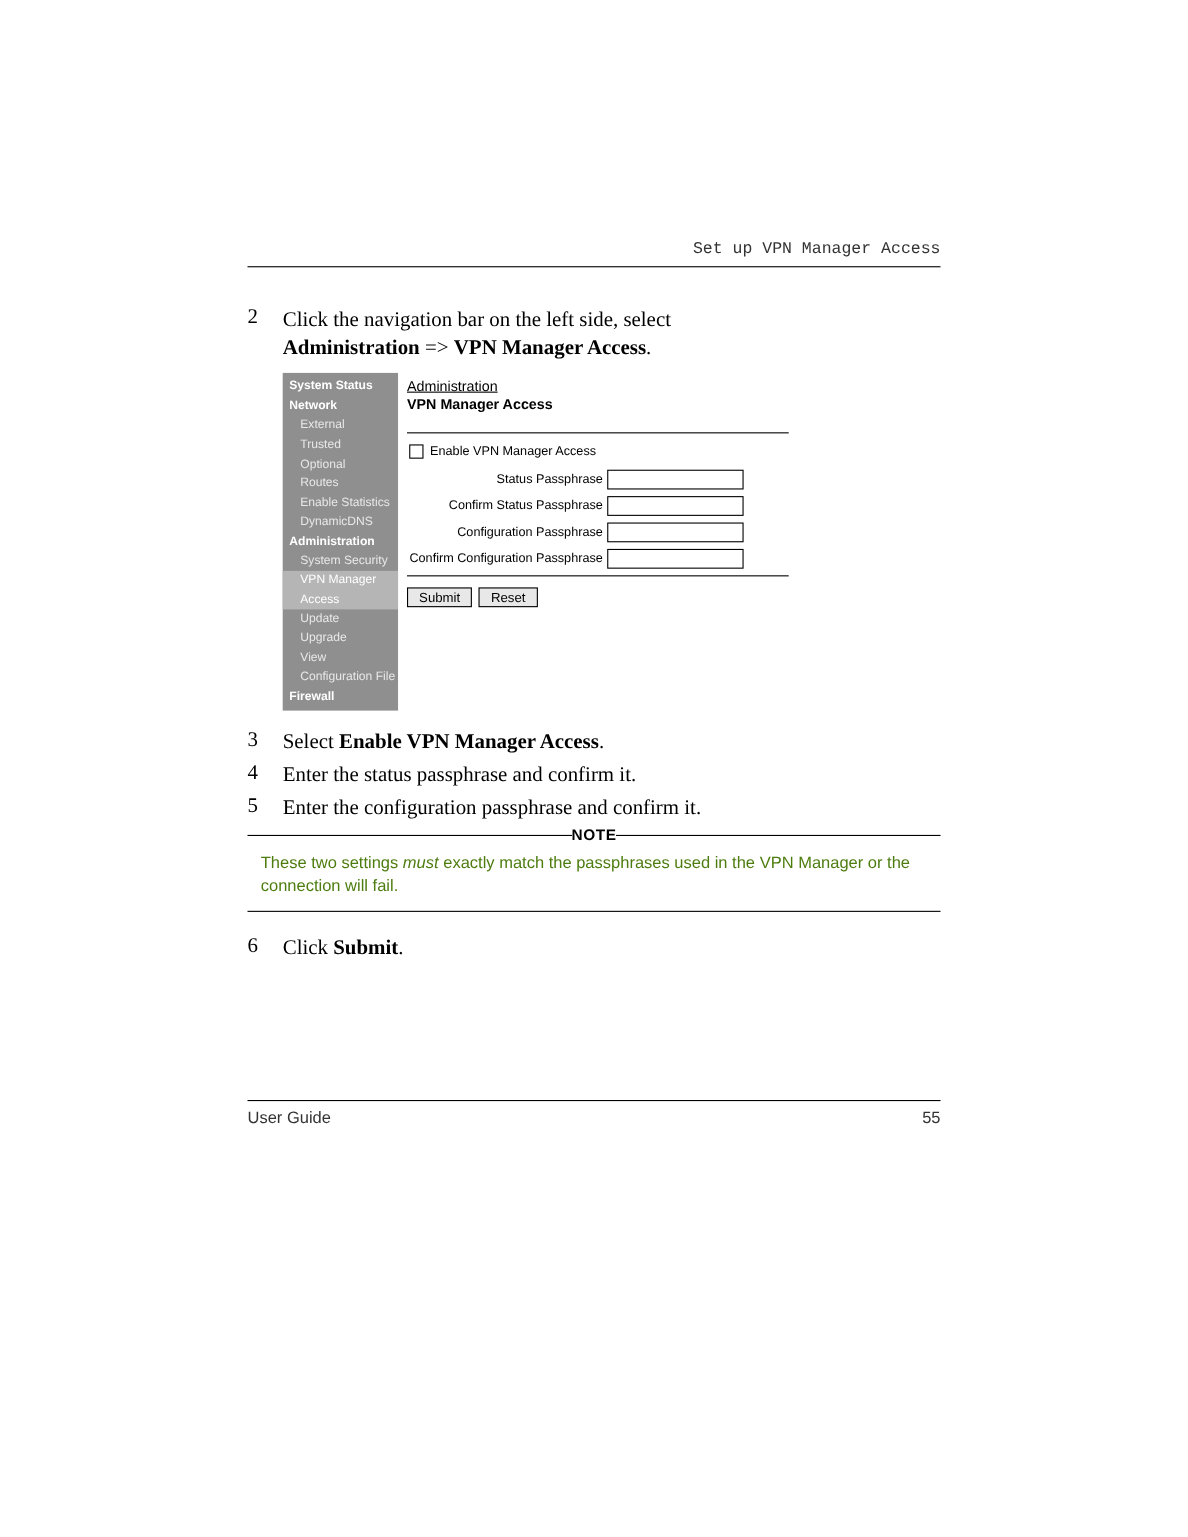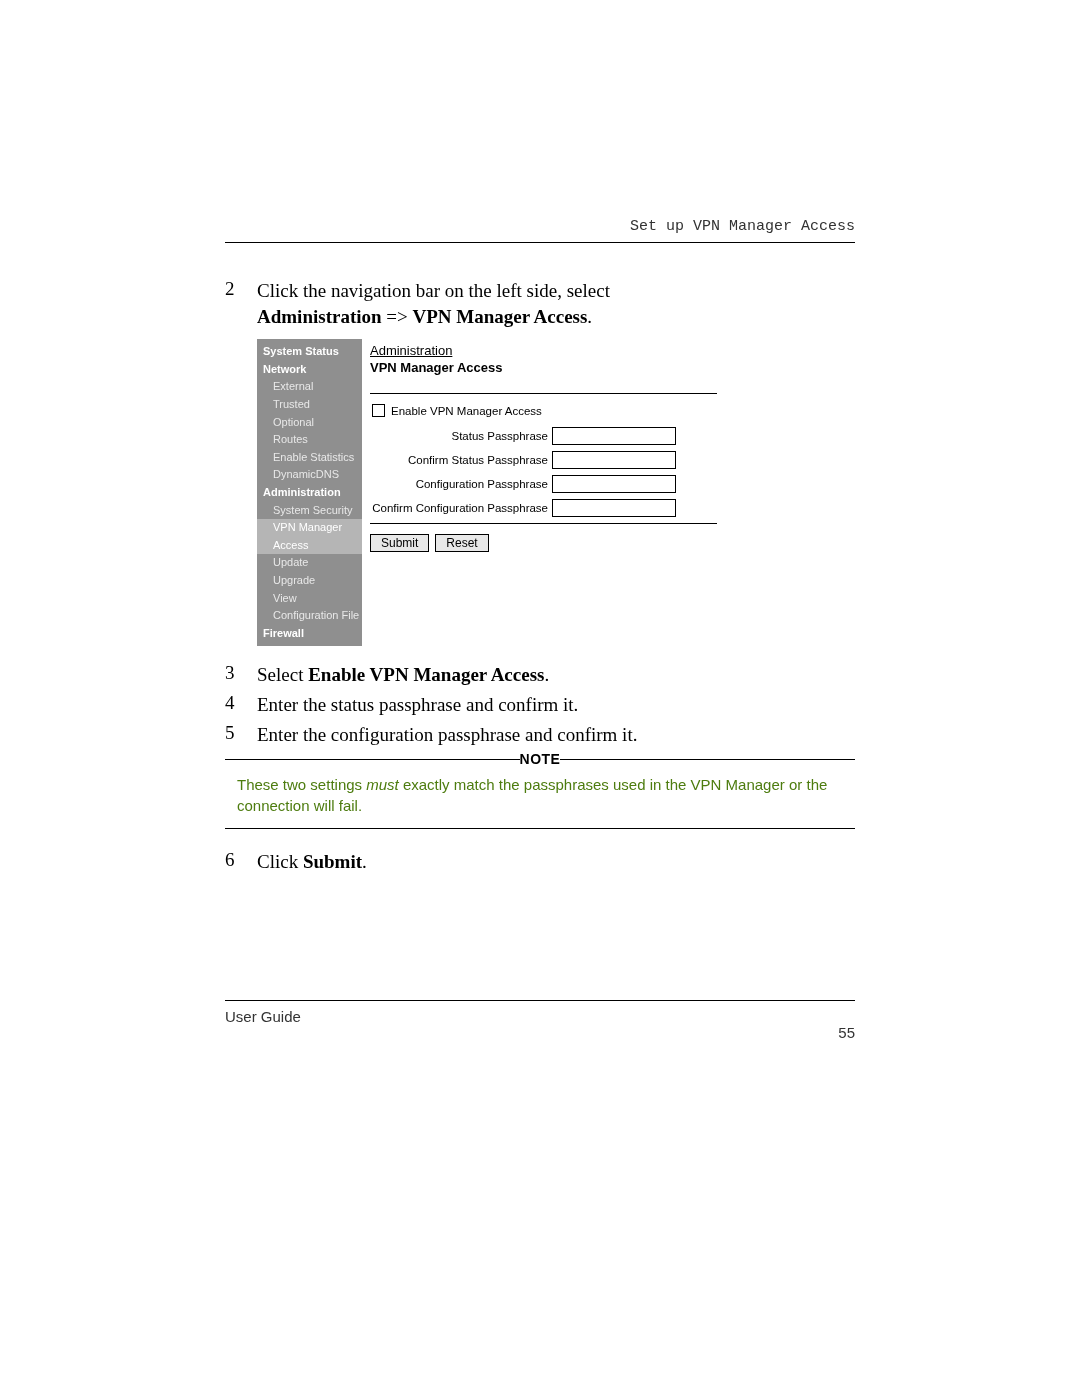--- a/index.html
+++ b/index.html
@@ -209,21 +209,21 @@
   .footer-left {
     position: absolute;
     bottom: 372px;
     left: 225px;
     font-family: Verdana, Arial, sans-serif;
     font-size: 15px;
     color: #333;
   }
   .footer-right {
     position: absolute;
-    bottom: 356px;
+    bottom: 372px;
     right: 225px;
     font-family: Verdana, Arial, sans-serif;
     font-size: 15px;
     color: #333;
   }
 </style>
 </head>
 <body>
 
 <div class="page">

